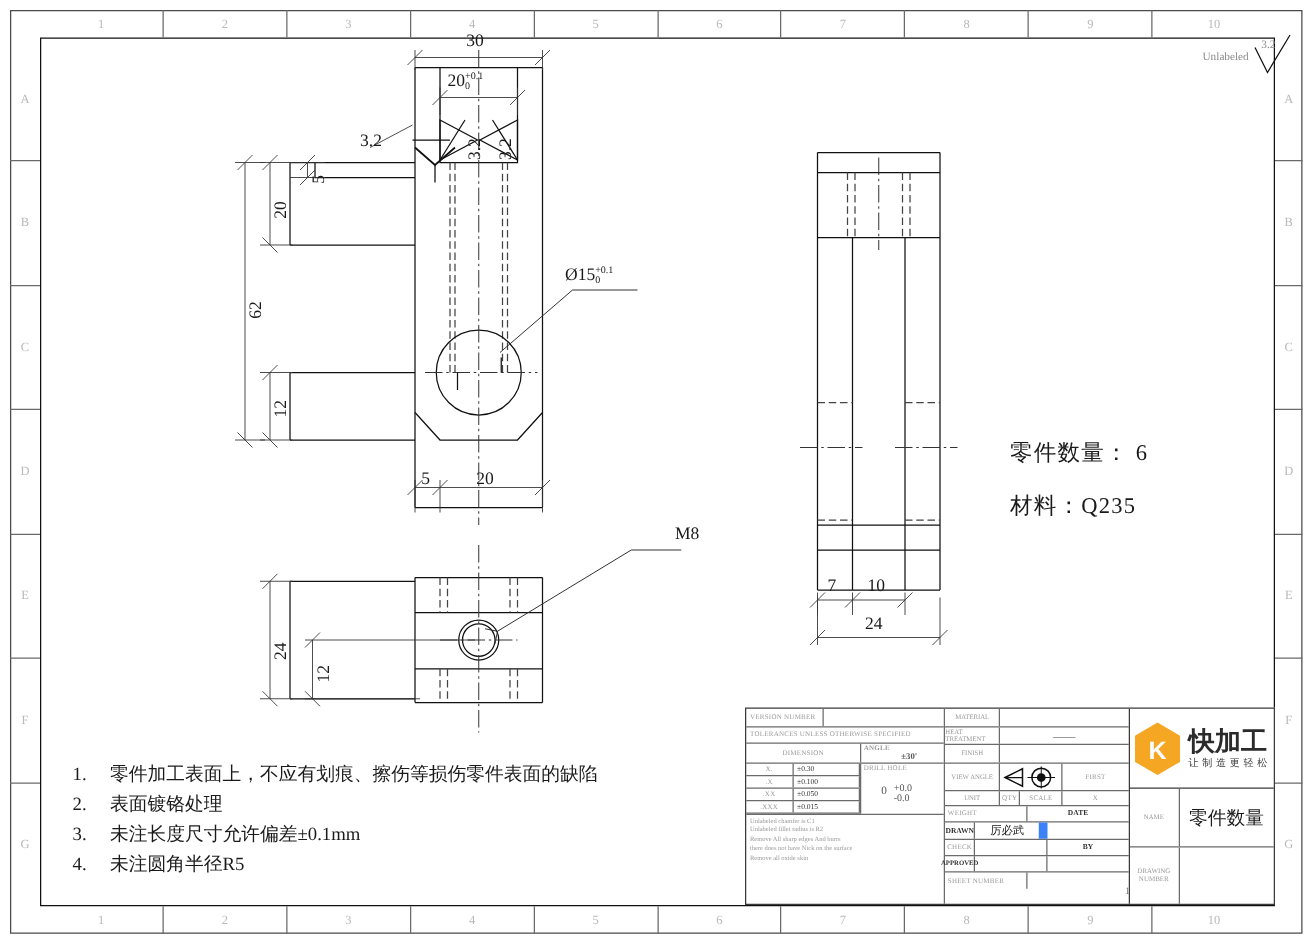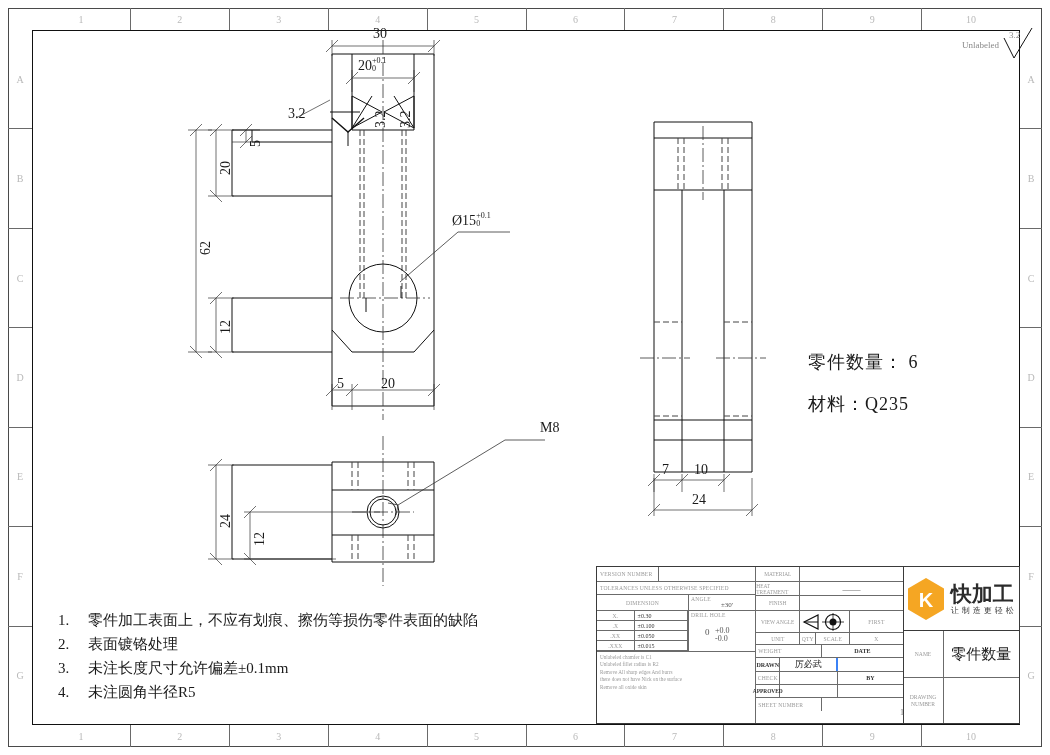--- a/index.html
+++ b/index.html
@@ -358,21 +358,21 @@
         <div class="lbl" style="width:62px; border-right:1px solid #6b6b6b;">VERSION NUMBER</div>
         <div class="val" style="flex:1;"></div>
       </div>
       <div class="ra" style="height:13px;">
         <div class="lbl" style="flex:1;">TOLERANCES UNLESS OTHERWISE SPECIFIED</div>
       </div>
       <div class="row" style="border-bottom:1px solid #6b6b6b;">
         <div style="width:92px; border-right:1px solid #6b6b6b; display:flex; align-items:center; justify-content:center; height:15px;">
           <span class="lbl">DIMENSION</span>
         </div>
-        <div style="flex:1; position:relative; height:15px;">
+        <div style="flex:1; position:relative; height:15px;font-weight:bold;">
           <span class="lbl" style="position:absolute; left:2px; top:1px;">ANGLE</span>
           <span style="position:absolute; left:32px; top:6px; font-size:7px; color:#555;">±30'</span>
         </div>
       </div>
       <div class="row" style="flex:0 0 auto;">
         <div class="tolgrid" style="width:92px; border-right:1px solid #6b6b6b;" id="tol-grid">
             <div class="tr">
               <div class="c1 lbl">X.</div>
               <div class="c2" style="color: rgb(51, 51, 51); font-size: 6px;">±0.30</div>
             </div>
@@ -438,21 +438,21 @@
         <div class="lbl" style="width:16px; border-right:1px solid #6b6b6b; display:flex; align-items:center; justify-content:center;">QTY</div>
         <div class="lbl" style="width:34px; border-right:1px solid #6b6b6b; display:flex; align-items:center; justify-content:center;">SCALE</div>
         <div class="lbl" style="flex:1; display:flex; align-items:center; justify-content:center;">X</div>
       </div>
       <div class="m-row" style="height:13px;">
         <div class="lbl" style="width:66px; border-right:1px solid #6b6b6b; display:flex; align-items:center; padding-left:2px;">WEIGHT</div>
         <div style="flex:1; display:flex; align-items:center; justify-content:center; font-size:6px; color:#333; font-weight:bold;">DATE</div>
       </div>
       <div class="m-row" style="height:14px;">
         <div style="width:24px; border-right:1px solid #6b6b6b; display:flex; align-items:center; justify-content:center; font-size:6px; color:#333; font-weight:bold;">DRAWN</div>
-        <div class="drawn-name" style="width:58px; border-right:2px solid #3b82f6; display:flex; align-items:center; justify-content:center;">厉必武</div>
+        <div class="drawn-name" style="width:58px; border-right:7px solid #3b82f6; display:flex; align-items:center; justify-content:center;">厉必武</div>
         <div style="flex:1;"></div>
       </div>
       <div class="m-row" style="height:13px;">
         <div class="lbl" style="width:24px; border-right:1px solid #6b6b6b; display:flex; align-items:center; justify-content:center;">CHECK</div>
         <div style="width:58px; border-right:1px solid #6b6b6b;"></div>
         <div style="flex:1; display:flex; align-items:center; justify-content:center; font-size:6px; color:#333; font-weight:bold;">BY</div>
       </div>
       <div class="m-row" style="height:13px;">
         <div style="width:24px; border-right:1px solid #6b6b6b; display:flex; align-items:center; justify-content:center; font-size:5.4px; color:#333; font-weight:bold;">APPROVED</div>
         <div style="width:58px; border-right:1px solid #6b6b6b;"></div>

